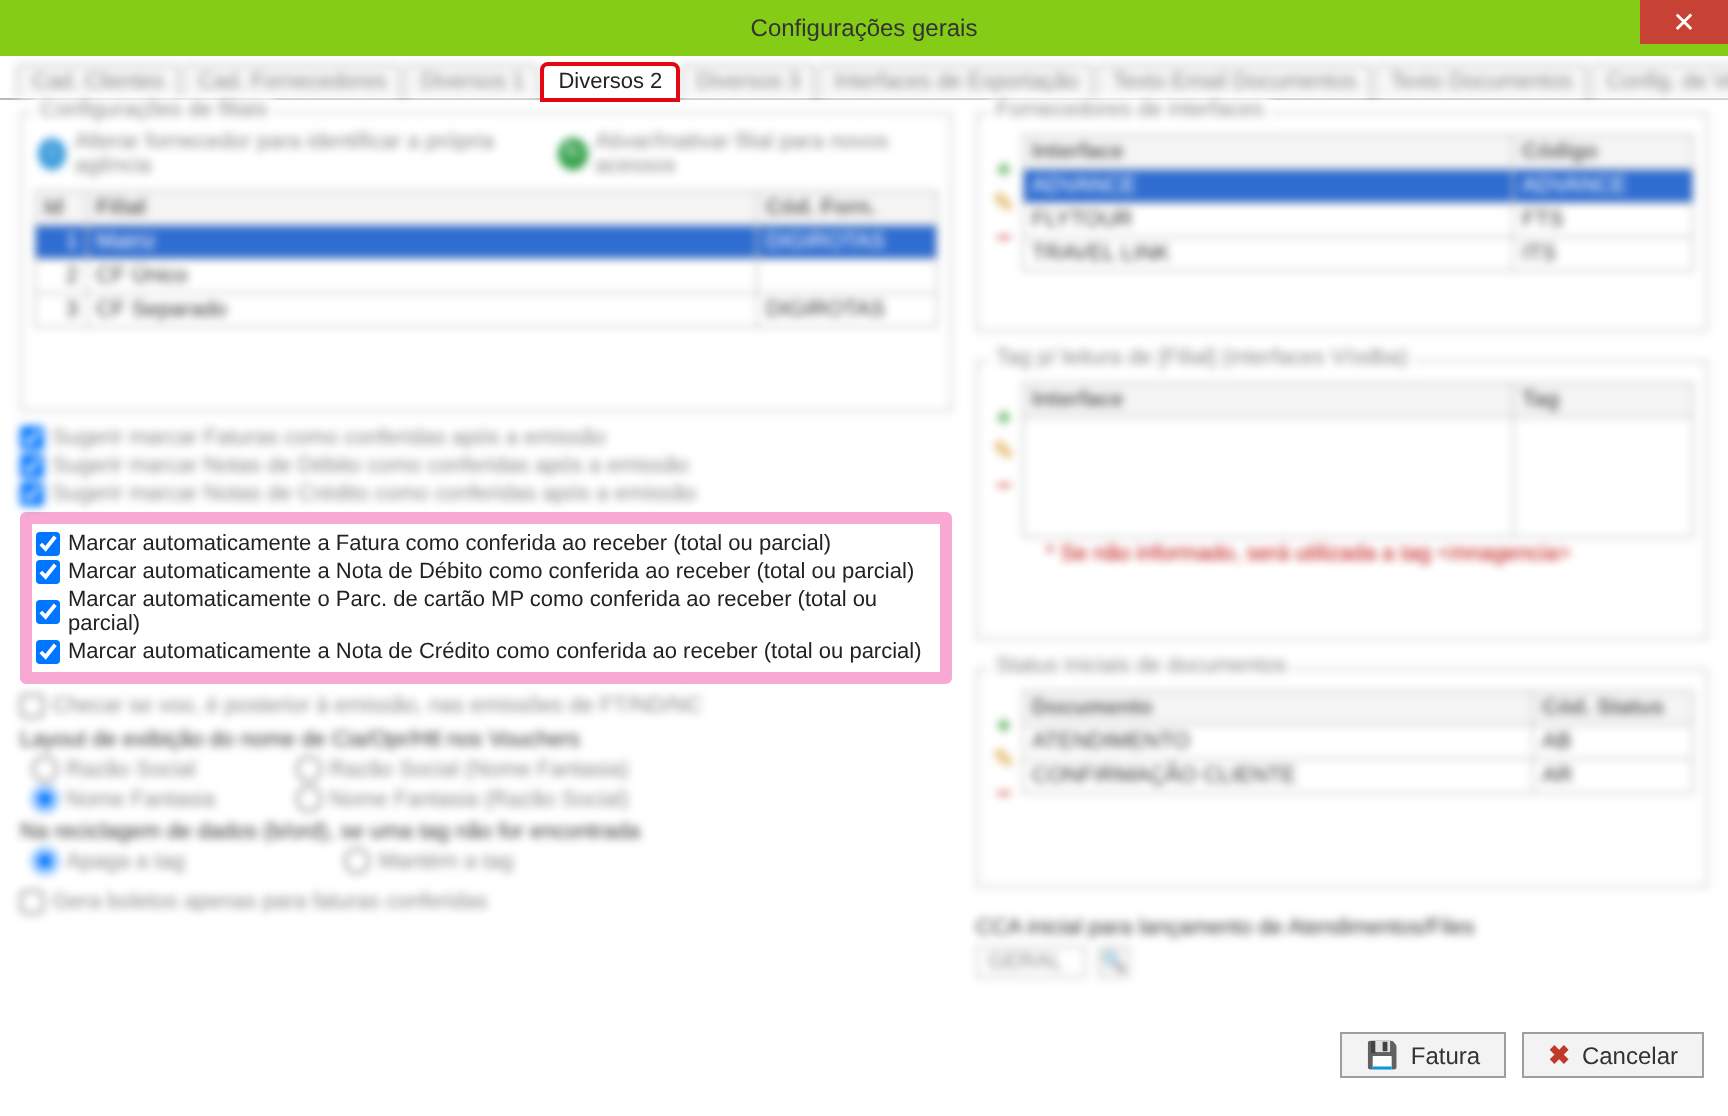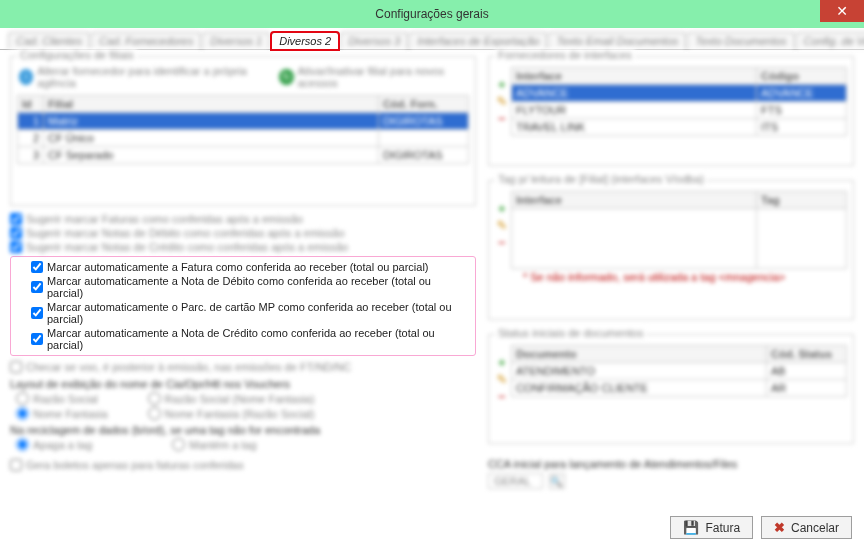--- a/index.html
+++ b/index.html
@@ -13,38 +13,37 @@
     overflow: hidden;
   }
   .blurred { filter: blur(2.2px); }
   .titlebar {
     height: 28px;
     line-height: 28px;
     text-align: center;
     font-size: 12px;
     color: #333;
     position: relative;
-    background: #86efac;
+    background: #84cc16;
   }
   .close-btn {
     position: absolute; right: 0; top: 0;
     width: 44px; height: 22px;
     background: #c74234;
     color: #fff;
     text-align: center;
     line-height: 22px;
     font-size: 14px;
   }
   .tabbar {
     display: flex;
     align-items: flex-end;
     padding: 0 8px;
     height: 22px;
     border-bottom: 1px solid #bbb;
-    font-style: italic;
   }
   .tab {
     padding: 2px 7px;
     border: 1px solid #bbb;
     border-bottom: none;
     border-top-left-radius: 3px;
     border-top-right-radius: 3px;
     margin-right: 1px;
     background: #f7f7f7;
     color: #888;
@@ -106,23 +105,23 @@
   table.grid th { background: #f5f5f5; color:#666;}
   tr.selected td { background:#2f6dd1; color:#fff; }
   .checkline {
     display: flex; align-items: center; gap: 4px;
     padding: 1px 0;
     font-size: 11px;
     color: #888;
   }
   .checkline input { margin:0; width:12px; height:12px;}
   .red-frame {
-    border: 1px solid #f9a8d4;
+    border: 6px solid #f9a8d4;
     border-radius: 3px;
-    padding: 3px 20px;
+    padding: 3px 2px;
     margin: 2px 0 4px 0;
     background: #fff;
   }
   .red-frame .checkline { color:#222; filter:none; }
   .radio-line { display:flex; align-items:center; gap:4px; padding:1px 0; color:#888;}
   .radio-line input { margin:0;}
   .radios-block { display:flex; gap:40px; padding:1px 0 3px 6px;}
   .small-note { color:#b00; font-size:11px; padding: 2px 0 0 12px;}
   .side-glyph {
     width:14px; display:inline-block; text-align:center; font-size:13px;

